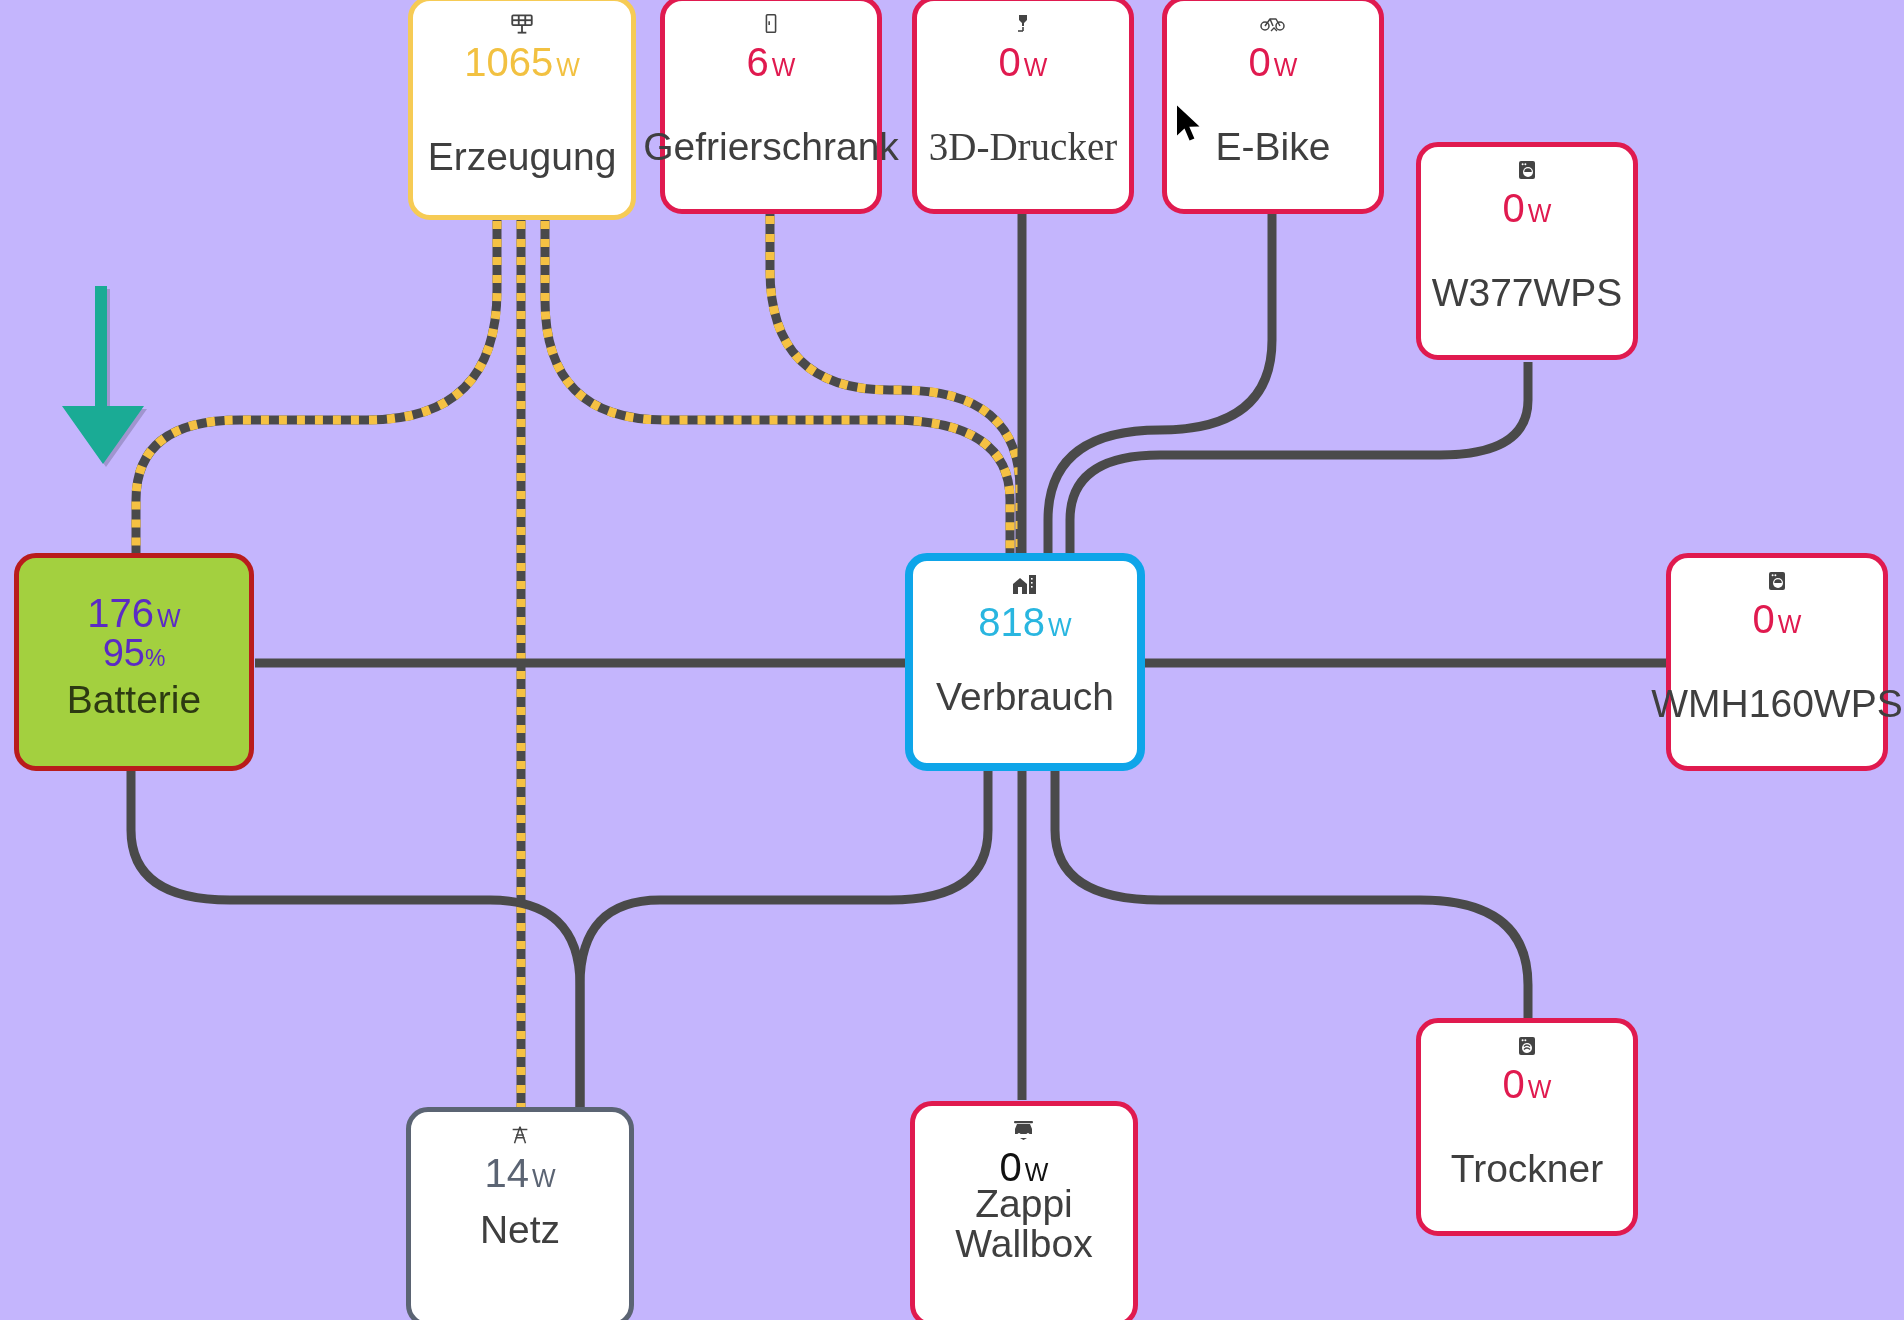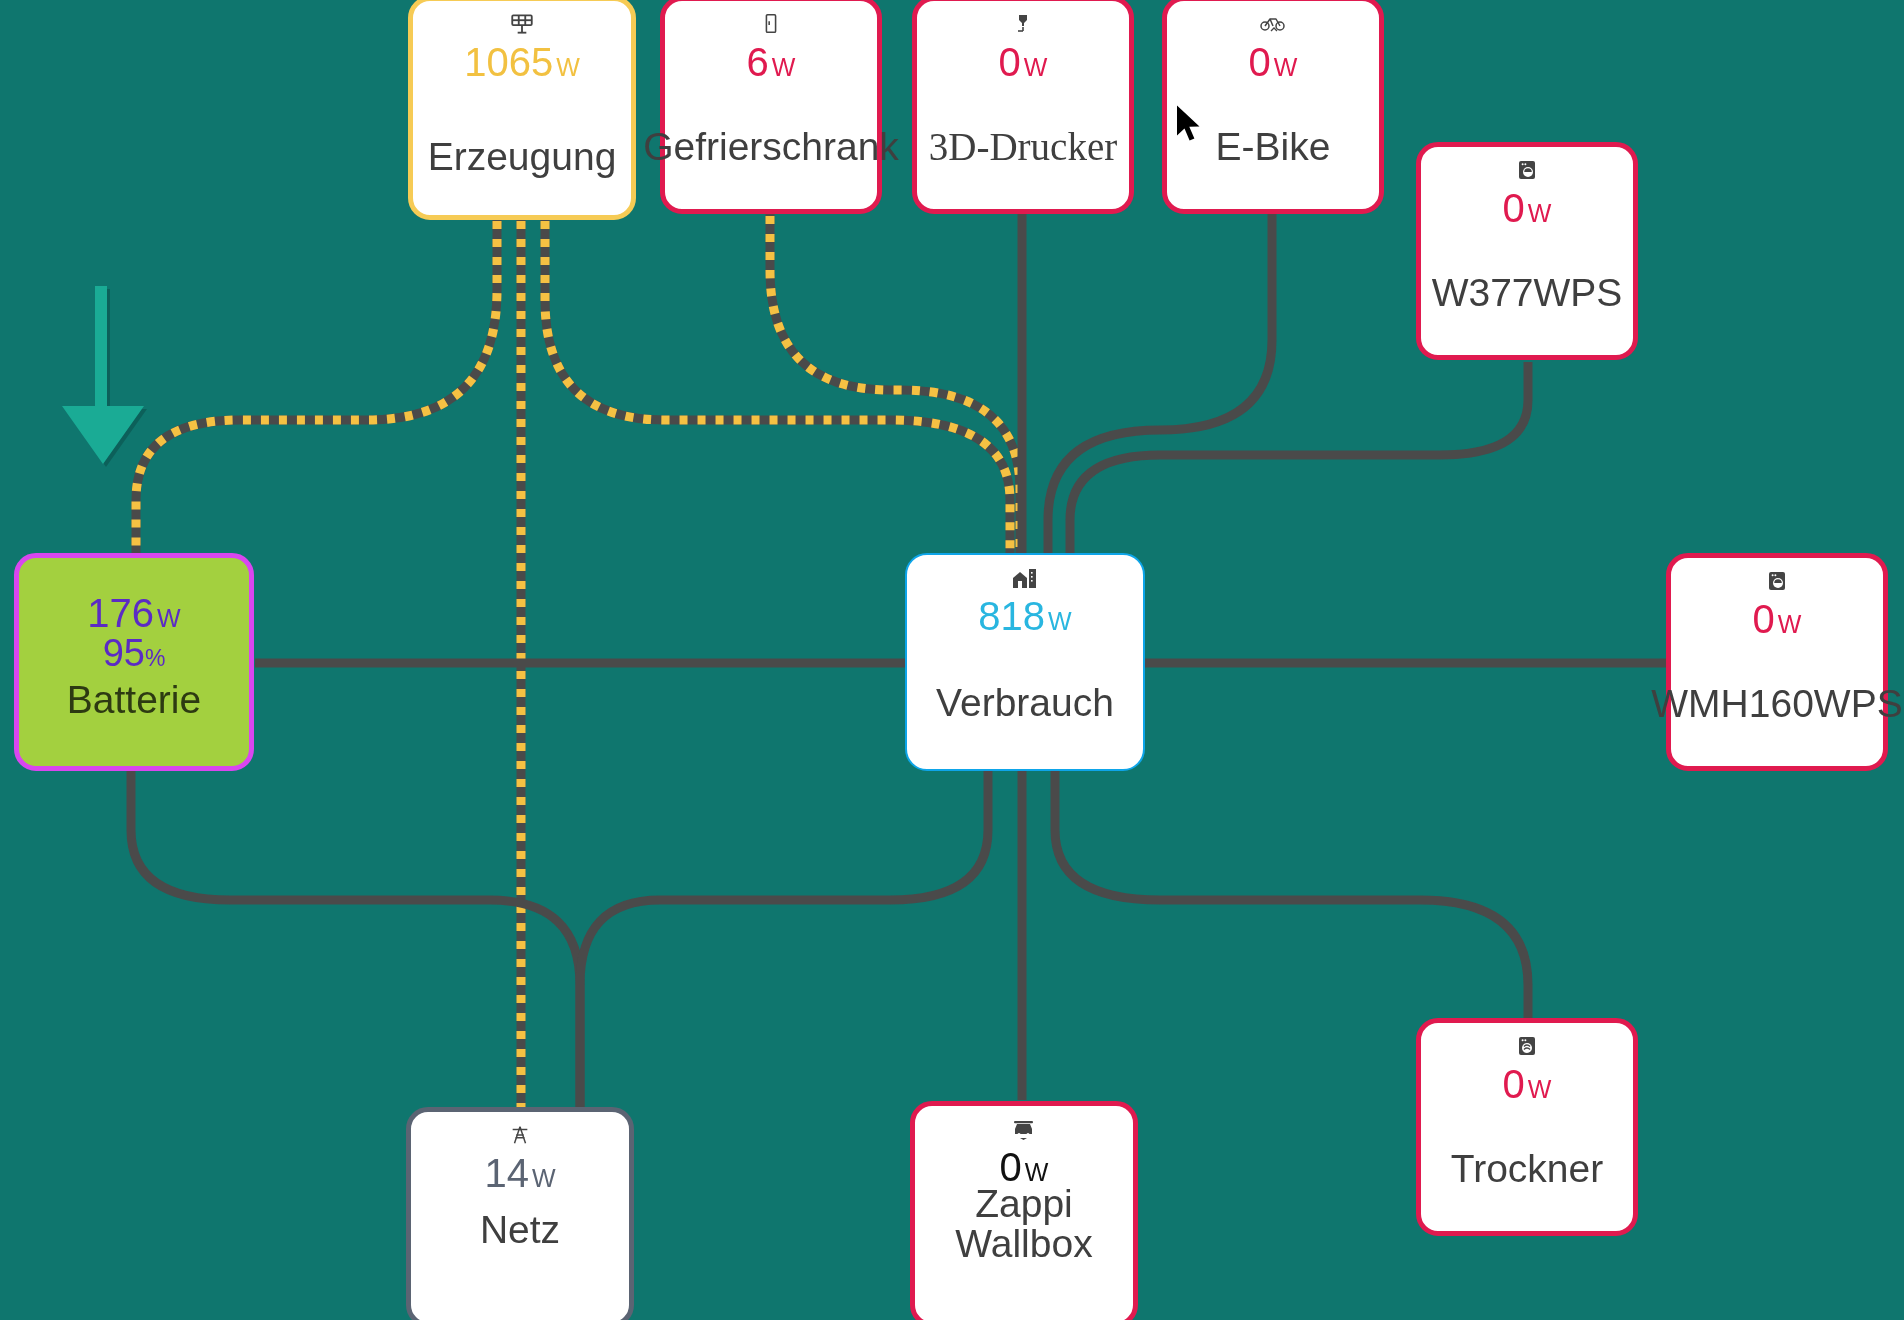--- a/index.html
+++ b/index.html
@@ -4,21 +4,21 @@
 <style>
   html, body {
     margin: 0;
     padding: 0;
     background: #ffffff;
   }
   #stage {
     position: relative;
     width: 1904px;
     height: 1320px;
-    background: #0f766e;
+    background: #c4b5fd;
     overflow: hidden;
     font-family: "Liberation Sans", sans-serif;
   }
   #flow-layer {
     position: absolute;
     left: 0; top: 0;
     width: 1904px;
     height: 1320px;
   }
   .flow-base {
@@ -88,25 +88,25 @@
     white-space: nowrap;
     text-align: center;
     line-height: 1.02;
   }
 
   
   .t-solar  { border: 5px solid #f6cb55; }
   .t-solar  .value { color: #f2c141; }
   .t-load   { border: 5px solid #e01a4f; }
   .t-load   .value { color: #e01a4f; }
-  .t-house  { border: 2px solid #0ea5e9; }
+  .t-house  { border: 8px solid #0ea5e9; }
   .t-house  .value { color: #29b6e0; }
   .t-grid   { border: 5px solid #5b6473; }
   .t-grid   .value { color: #5b6473; }
-  .t-batt   { border: 5px solid #d946ef; background: #a3d03f; }
+  .t-batt   { border: 5px solid #b91c1c; background: #a3d03f; }
   .t-batt   .value, .t-batt .value2 { color: #5b2bc4; }
   .t-batt   .label { color: #2d3a12; }
   .t-black  .value { color: #111111; }
 
   #cursor {
     position: absolute;
     z-index: 40;
     pointer-events: none;
   }
   .arrow-marker {

